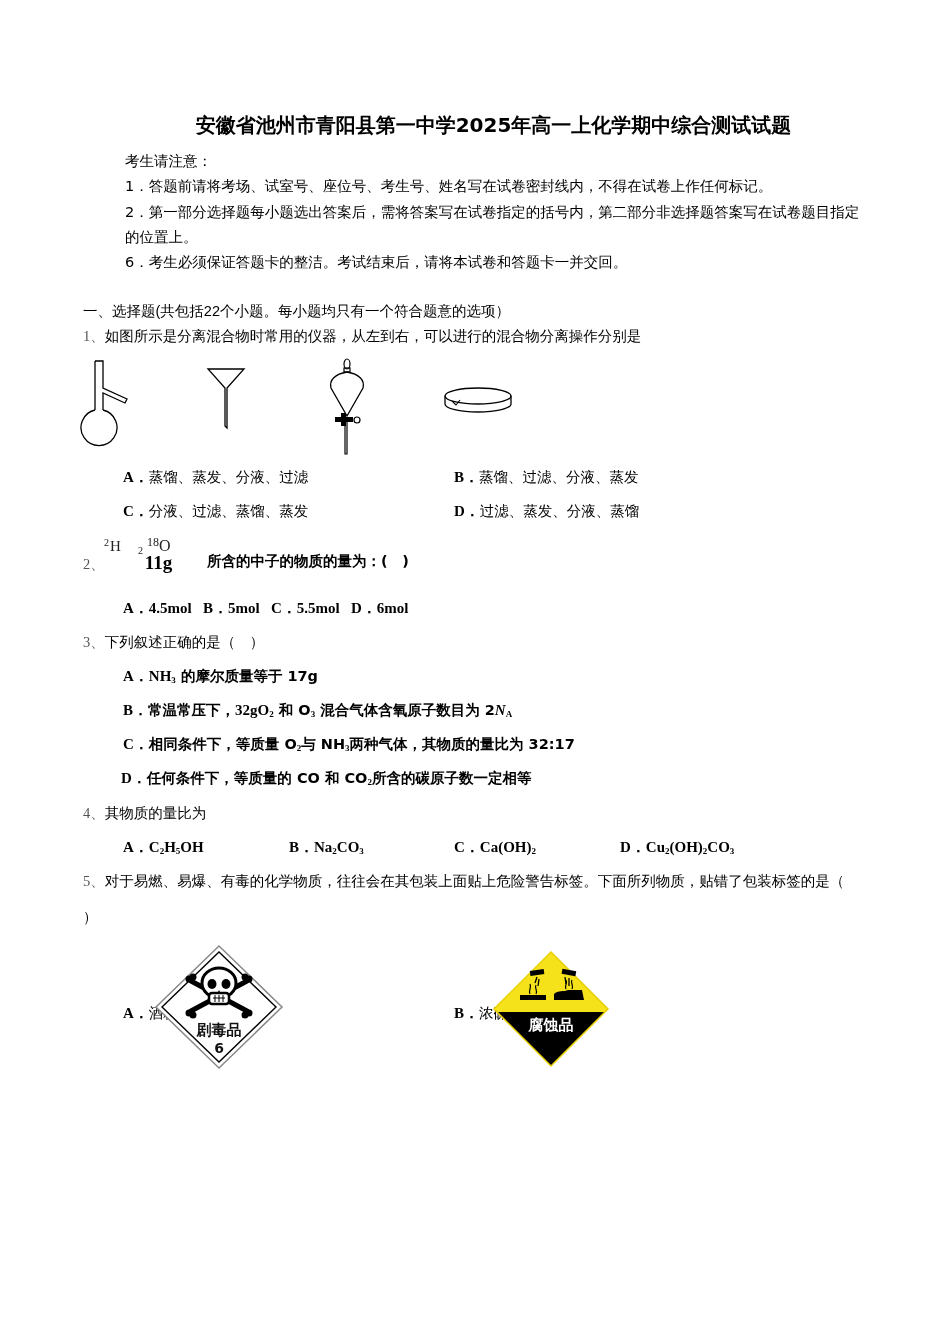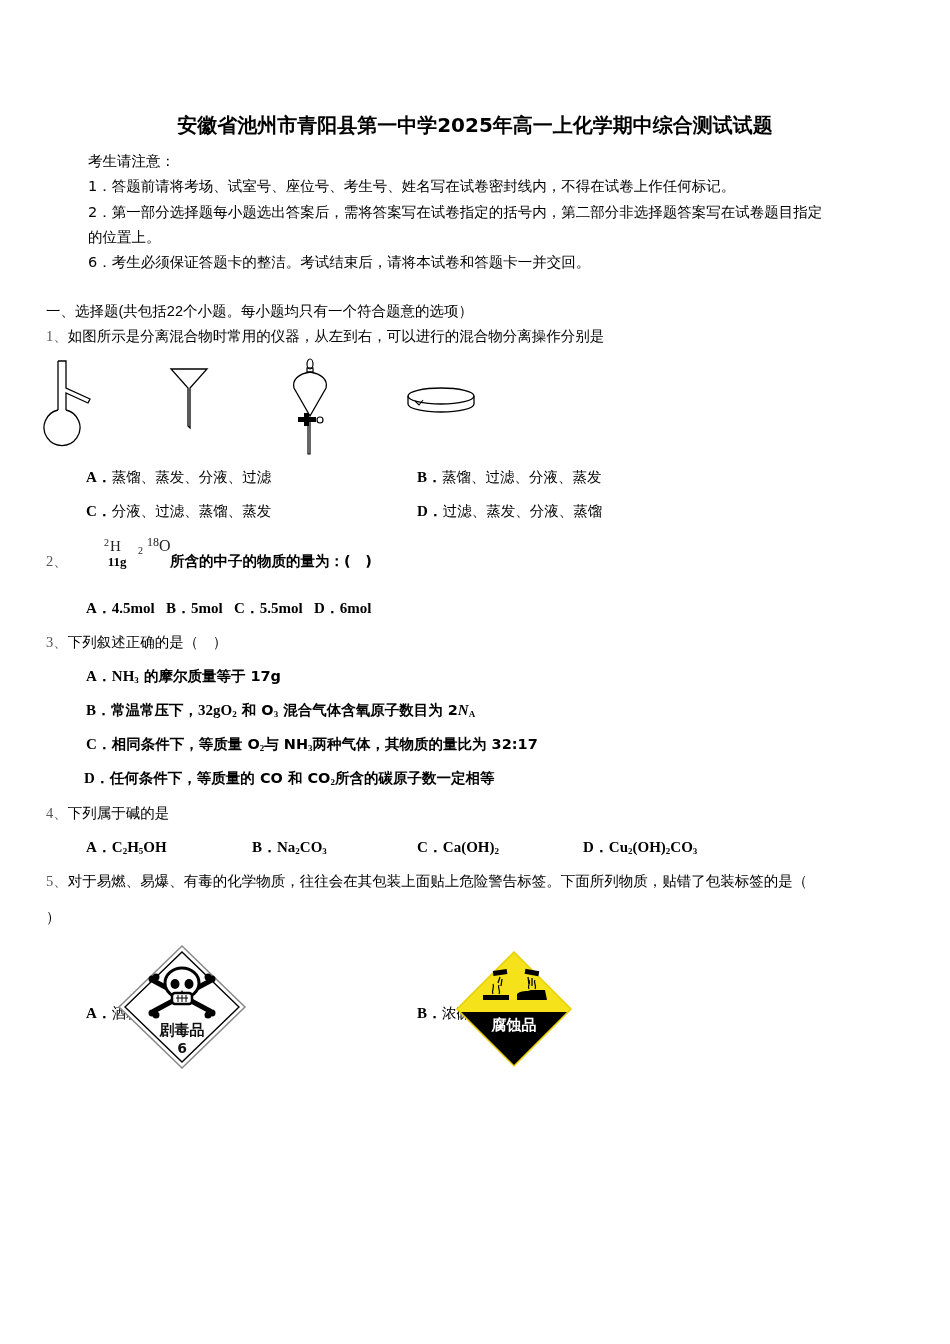--- a/index.html
+++ b/index.html
@@ -3,21 +3,21 @@
 <meta charset="utf-8">
 <style>
   * { margin: 0; padding: 0; box-sizing: border-box; }
   html, body { width: 950px; height: 1344px; background: #ffffff; }
   body {
     position: relative;
     font-family: "DejaVu Serif", "Liberation Serif", serif;
     color: #000;
     overflow: hidden;
   }
-  .abs { position: absolute; white-space: nowrap; }
+  .abs { position: absolute; white-space: nowrap; padding-left: 37px; }
   .title {
     left: 0; width: 950px; top: 112px;
     text-align: center;
     font-family: "DejaVu Sans", "Liberation Sans", sans-serif;
     font-weight: bold;
     font-size: 20px;
     letter-spacing: 0px;
   }
   .notice {
     font-family: "DejaVu Sans", "Liberation Sans", sans-serif;
@@ -110,21 +110,21 @@
   <span>B．</span><span class="cn">蒸馏、过滤、分液、蒸发</span>
 </div>
 <div class="abs opt" style="left:46px; top:502px;">
   <span>C．</span><span class="cn">分液、过滤、蒸馏、蒸发</span>
 </div>
 <div class="abs opt" style="left:377px; top:502px;">
   <span>D．</span><span class="cn">过滤、蒸发、分液、蒸馏</span>
 </div>
 
 <div class="abs q" style="left:46px; top:552px;">
-  <span class="qnum">2、</span><span class="opt" style="font-size:13px;">11g</span>
+  <span class="qnum">2、</span><span class="opt" style="font-size:19px;">11g</span>
 </div>
 <div class="formula">
   <span class="ms" style="left:0px; top:0px; font-size:10px;">2</span>
   <span class="ms" style="left:6px; top:1px; font-size:15px;">H</span>
   <span class="ms" style="left:34px; top:8px; font-size:10px;">2</span>
   <span class="ms" style="left:43px; top:-2px; font-size:12px;text-align:center;">18</span>
   <span class="ms" style="left:55px; top:0px; font-size:16px;">O</span>
 </div>
 <div class="abs q" style="left:170px; top:552px; font-weight:bold;">所含的中子的物质的量为：(　)</div>
 
@@ -145,21 +145,21 @@
   <span>B．</span><span class="cnb">常温常压下，</span><span>32gO</span><sub>2</sub><span class="cnb"> 和 O</span><sub>3</sub><span class="cnb"> 混合气体含氧原子数目为 2</span><i>N</i><sub>A</sub>
 </div>
 <div class="abs opt" style="left:46px; top:735px;">
   <span>C．</span><span class="cnb">相同条件下，等质量 O</span><sub>2</sub><span class="cnb">与 NH</span><sub>3</sub><span class="cnb">两种气体，其物质的量比为 32:17</span>
 </div>
 <div class="abs opt" style="left:44px; top:769px;">
   <span>D．</span><span class="cnb">任何条件下，等质量的 CO 和 CO</span><sub>2</sub><span class="cnb">所含的碳原子数一定相等</span>
 </div>
 
 <div class="abs q" style="top:804px;">
-  <span class="qnum">4、</span><span>下列属于碱的是</span>
+  <span class="qnum">4、</span><span>其物质的量比为</span>
 </div>
 <div class="abs opt" style="left:46px; top:838px;">
   <span>A．</span><span>C</span><sub>2</sub><span>H</span><sub>5</sub><span>OH</span>
 </div>
 <div class="abs opt" style="left:212px; top:838px;">
   <span>B．</span><span>Na</span><sub>2</sub><span>CO</span><sub>3</sub>
 </div>
 <div class="abs opt" style="left:377px; top:838px;">
   <span>C．</span><span>Ca(OH)</span><sub>2</sub>
 </div>

